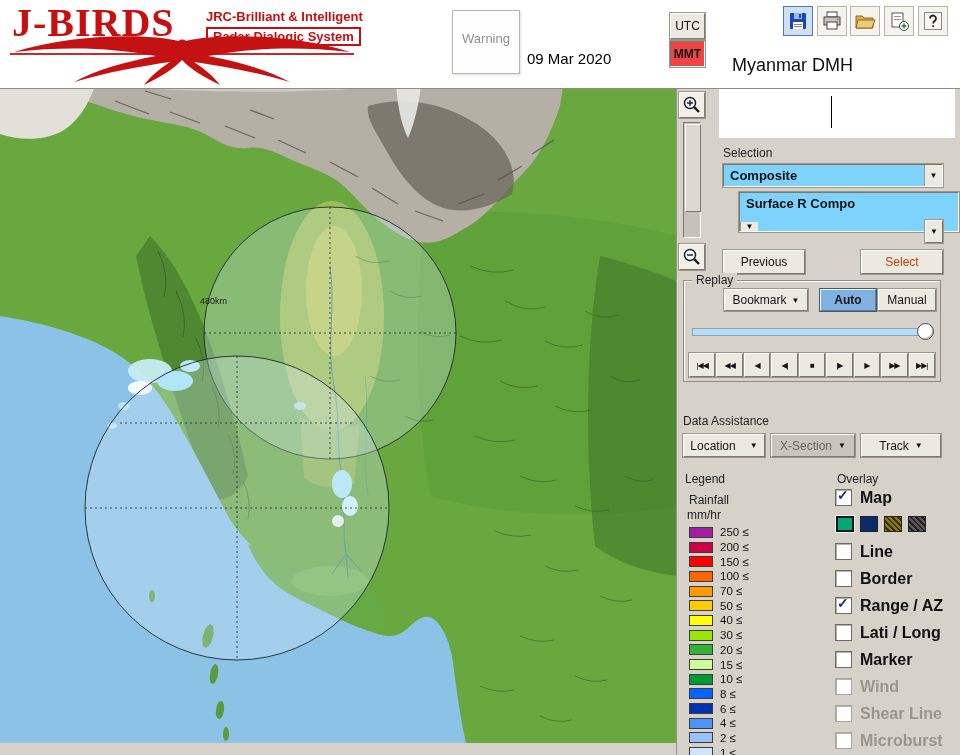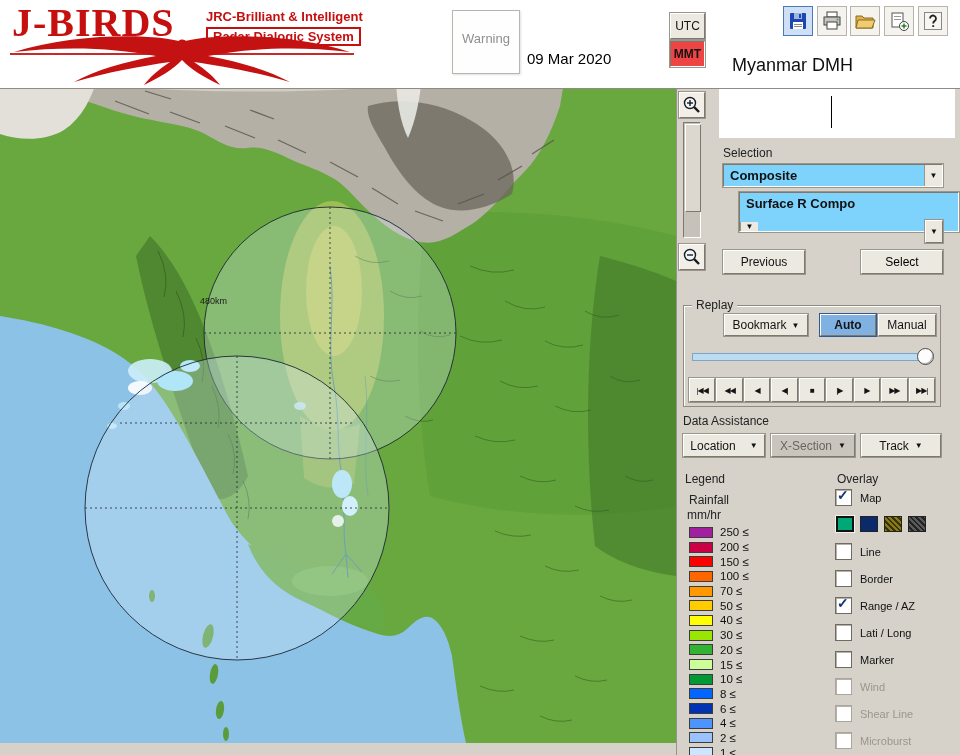--- a/index.html
+++ b/index.html
@@ -24,21 +24,21 @@
   .icon-btn{position:absolute;top:6px;width:28px;height:28px;background:#f5f3ed;
             border:1px solid #b8b4ac;display:flex;align-items:center;justify-content:center;cursor:pointer;}
   .icon-btn.active{background:#cfe0f6;border:1px solid #4a7ab8;}
   .station-box{position:absolute;left:718px;top:46px;width:236px;height:38px;background:#fff;
                font-size:18px;color:#101010;line-height:38px;padding-left:14px;box-sizing:border-box;}
   
   .btn{display:flex;align-items:center;justify-content:center;background:#ece9e1;color:#141414;
        border:1px solid;border-color:#ffffff #7d796f #7d796f #ffffff;outline:1px solid #9a968c;
        font-size:12px;font-family:inherit;cursor:pointer;box-sizing:border-box;}
   .btn.pressed{border-color:#7d796f #ffffff #ffffff #7d796f;background:#ef4444;}
-  .btn.disabled{color:#000000;cursor:default;}
+  .btn.disabled{color:#c2410c;cursor:default;}
   .btn.selected-blue{background:#7fb2e2;outline-color:#2f5c8e;font-weight:bold;}
   .combo{position:absolute;display:flex;background:#7dd3fc;border:1px solid;
          border-color:#7d796f #ffffff #ffffff #7d796f;outline:1px solid #9a968c;box-sizing:border-box;}
   .combo .val{flex:1;font-size:13px;font-weight:bold;color:#111;padding:3px 3px 0 6px;
               white-space:nowrap;overflow:hidden;}
   .combo .arrow{width:17px;display:flex;align-items:center;justify-content:center;background:#ece9e1;
                 border-left:1px solid #9a968c;font-size:8px;color:#222;cursor:pointer;}
   .glyph-down{font-size:8px;color:#111;}
   .group{position:absolute;border:1px solid #8f8b81;box-shadow:inset 1px 1px 0 #ffffff;}
   .group-label{position:absolute;top:-8px;left:8px;background:#d6d2ca;padding:0 4px;font-size:12px;color:#222;}
@@ -58,21 +58,21 @@
   
   .legend-row{display:flex;align-items:center;height:14.7px;}
   .legend-swatch{width:24px;height:11px;border:1px solid #3c3c3c;box-sizing:border-box;margin-right:7px;}
   .legend-label{font-size:11.5px;color:#111;white-space:nowrap;}
   
   .ov-list{position:absolute;left:158px;top:401px;width:124px;}
   .ov-row{display:flex;align-items:center;height:17px;margin-bottom:10px;}
   .ov-row .cb{width:15px;height:15px;background:#fff;border:1px solid #6f6b63;
               box-shadow:inset 1px 1px 0 #b6b2aa;margin-right:8px;position:relative;flex:none;cursor:pointer;}
   .ov-row .tick{position:absolute;left:1px;top:-3px;font-size:14px;font-weight:bold;color:#14357d;}
-  .ov-label{font-size:11px;font-weight:normal;color:#101010;white-space:nowrap;}
+  .ov-label{font-size:16px;font-weight:bold;color:#101010;white-space:nowrap;}
   .ov-row.disabled .ov-label{color:#9a968e;}
   .ov-row.disabled .cb{border-color:#aaa69e;cursor:default;}
   .swatch-row{display:flex;gap:6px;height:18px;margin:0 0 9px 1px;}
   .map-swatch{width:18px;height:16px;border:1px solid #222;box-sizing:border-box;cursor:pointer;}
   .map-swatch.selected{border:2px solid #111;outline:1px solid #f4f2ec;}
   .pat-olive{background:repeating-linear-gradient(45deg,#8a7a14 0 2px,#39330a 2px 4px);}
   .pat-gray{background:repeating-linear-gradient(45deg,#5a5a5a 0 2px,#232323 2px 4px);}
   
   .zoom-btn{position:absolute;left:2px;width:26px;height:26px;background:#f2efe9;}
   .zoom-trough{position:absolute;left:6px;top:34px;width:18px;height:116px;background:#c6c2ba;
@@ -308,21 +308,21 @@
       <div class="arrow">
           <span class="glyph-down">▼</span>
         </div>
     </div>
     <button class="btn" style="position:absolute;left:248px;top:132px;width:18px;height:23px;">
       <span class="glyph-down">▼</span>
     </button>
     <button class="btn" style="position:absolute;left:46px;top:162px;width:82px;height:24px;">Previous</button>
     <button class="btn disabled" style="position:absolute;left:184px;top:162px;width:82px;height:24px;">Select</button>
 
-    <div class="group" style="left:6px;top:217px;width:256px;height:100px;text-decoration:underline;">
+    <div class="group" style="left:6px;top:192px;width:256px;height:100px;text-decoration:underline;">
       <div class="group-label">Replay</div>
       <button class="btn" style="position:absolute;left:40px;top:8px;width:84px;height:22px;gap:5px;">
         <span>Bookmark</span>
         <span class="glyph-down">▼</span>
       </button>
       <button class="btn selected-blue" style="position:absolute;left:136px;top:8px;width:56px;height:22px;">Auto</button>
       <button class="btn" style="position:absolute;left:194px;top:8px;width:58px;height:22px;">Manual</button>
       <div class="slider-wrap">
         <div class="slider-track"></div>
         <div class="slider-thumb"></div>

